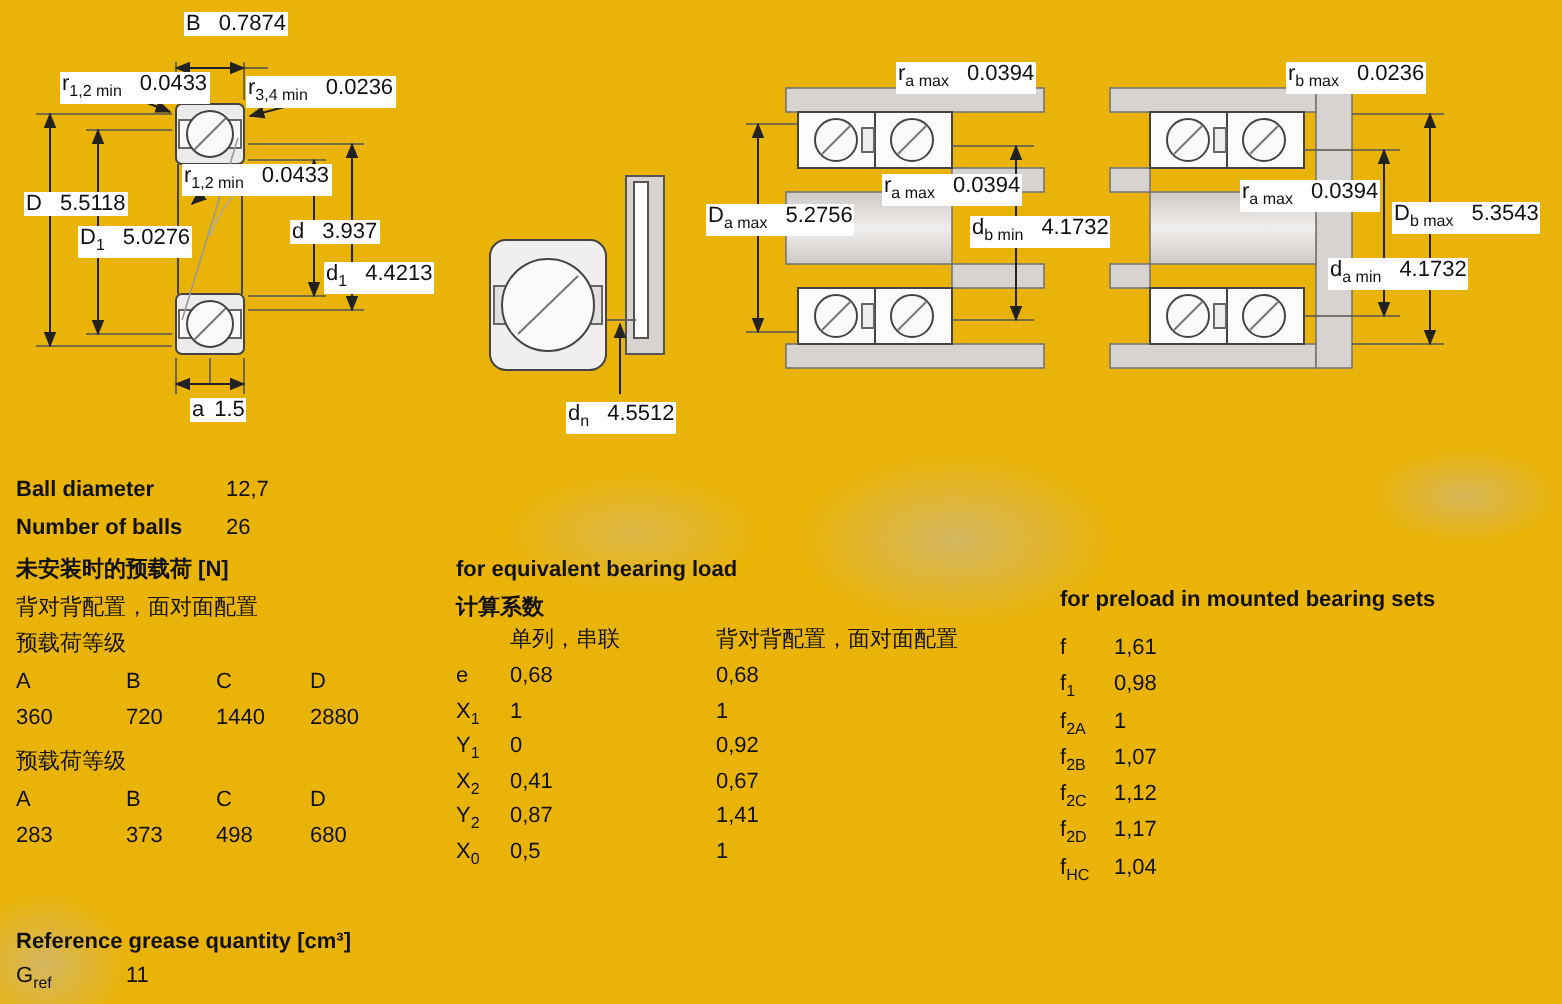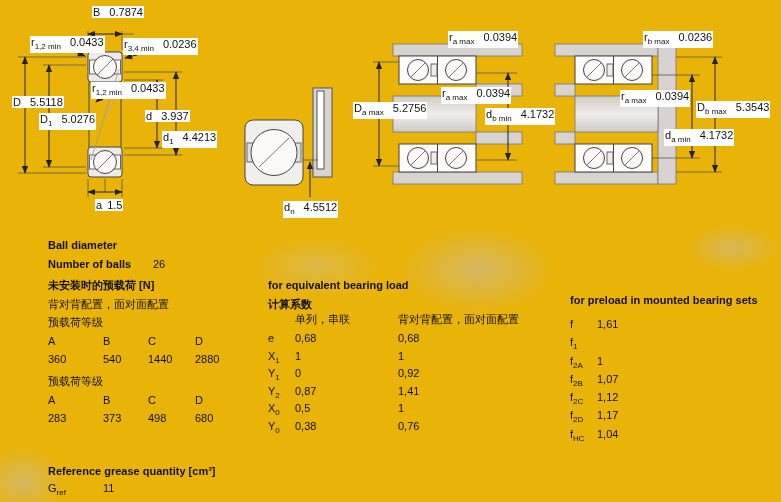--- a/index.html
+++ b/index.html
@@ -4,21 +4,21 @@
 <style>
   html,body{margin:0;padding:0;background:#fff;}
   .page{position:relative;width:781px;height:502px;background:#eab308;overflow:hidden;
         font-family:Liberation Sans, sans-serif;color:#111;}
   .fig{position:absolute;}
   .wm{position:absolute;pointer-events:none;}
   .dim{position:absolute;white-space:nowrap;font-size:11px;line-height:12px;
        background:#fff;padding:0 1px;color:#111;}
   .dim .ss{font-size:8px;vertical-align:-3px;letter-spacing:0;}
   .dim .val{margin-left:9px;}
-  .blk{position:absolute;font-size:11px;color:#111;margin-left:40px;}
+  .blk{position:absolute;font-size:11px;color:#111;}
   .bold{font-weight:bold;}
   .lh19 div{line-height:19px;}
   .lh18 div{line-height:18.5px;}
   .row17{line-height:17.6px;}
   .row18{line-height:18.3px;}
   .g2s{display:grid;grid-template-columns:105px 1fr;}
   .g4{display:grid;grid-template-columns:55px 45px 47px 50px;}
   .g3{display:grid;grid-template-columns:27px 103px 1fr;}
   .g2{display:grid;grid-template-columns:27px 1fr;}
   .gG{display:grid;grid-template-columns:55px 1fr;line-height:17px;}
@@ -226,40 +226,41 @@
     </svg>
     <span class="dim" style="left:98px;top:3px"><span>r</span><span class="ss">b max</span><span class="val">0.0236</span></span>
     <span class="dim" style="left:75px;top:62px"><span>r</span><span class="ss">a max</span><span class="val">0.0394</span></span>
     <span class="dim" style="left:151px;top:73px"><span>D</span><span class="ss">b max</span><span class="val">5.3543</span></span>
     <span class="dim" style="left:119px;top:101px"><span>d</span><span class="ss">a min</span><span class="val">4.1732</span></span>
   </div>
 
   <div class="blk lh19" style="left:8px;top:236px;width:215px">
     <div class="g2s">
       <span class="bold">Ball diameter</span>
+      <span>12,7</span>
     </div>
     <div class="g2s">
       <span class="bold">Number of balls</span>
       <span>26</span>
     </div>
   </div>
 
   <div class="blk lh18" style="left:8px;top:276px;width:215px">
     <div class="bold">未安装时的预载荷 [N]</div>
     <div>背对背配置，面对面配置</div>
     <div>预载荷等级</div>
     <div class="g4">
       <span>A</span>
       <span>B</span>
       <span>C</span>
       <span>D</span>
     </div>
     <div class="g4">
       <span>360</span>
-      <span>540</span>
+      <span>720</span>
       <span>1440</span>
       <span>2880</span>
     </div>
   </div>
 
   <div class="blk lh18" style="left:8px;top:372px;width:215px">
     <div>预载荷等级</div>
     <div class="g4">
       <span>A</span>
       <span>B</span>
@@ -301,44 +302,45 @@
       <span><span>X</span><sub>1</sub></span>
       <span>1</span>
       <span>1</span>
     </div>
     <div class="g3 row17">
       <span><span>Y</span><sub>1</sub></span>
       <span>0</span>
       <span>0,92</span>
     </div>
     <div class="g3 row17">
+      <span><span>X</span><sub>2</sub></span>
+      <span>0,41</span>
+      <span>0,67</span>
+    </div>
+    <div class="g3 row17">
       <span><span>Y</span><sub>2</sub></span>
       <span>0,87</span>
       <span>1,41</span>
     </div>
     <div class="g3 row17">
       <span><span>X</span><sub>0</sub></span>
       <span>0,5</span>
       <span>1</span>
     </div>
-    <div class="g3 row17">
-      <span><span>Y</span><sub>0</sub></span>
-      <span>0,38</span>
-      <span>0,76</span>
-    </div>
   </div>
 
   <div class="blk bold" style="left:530px;top:294px;width:245px">for preload in mounted bearing sets</div>
   <div class="blk" style="left:530px;top:315px;width:245px">
     <div class="g2 row18">
       <span><span>f</span><sub></sub></span>
       <span>1,61</span>
     </div>
     <div class="g2 row18">
       <span><span>f</span><sub>1</sub></span>
+      <span>0,98</span>
     </div>
     <div class="g2 row18">
       <span><span>f</span><sub>2A</sub></span>
       <span>1</span>
     </div>
     <div class="g2 row18">
       <span><span>f</span><sub>2B</sub></span>
       <span>1,07</span>
     </div>
     <div class="g2 row18">

